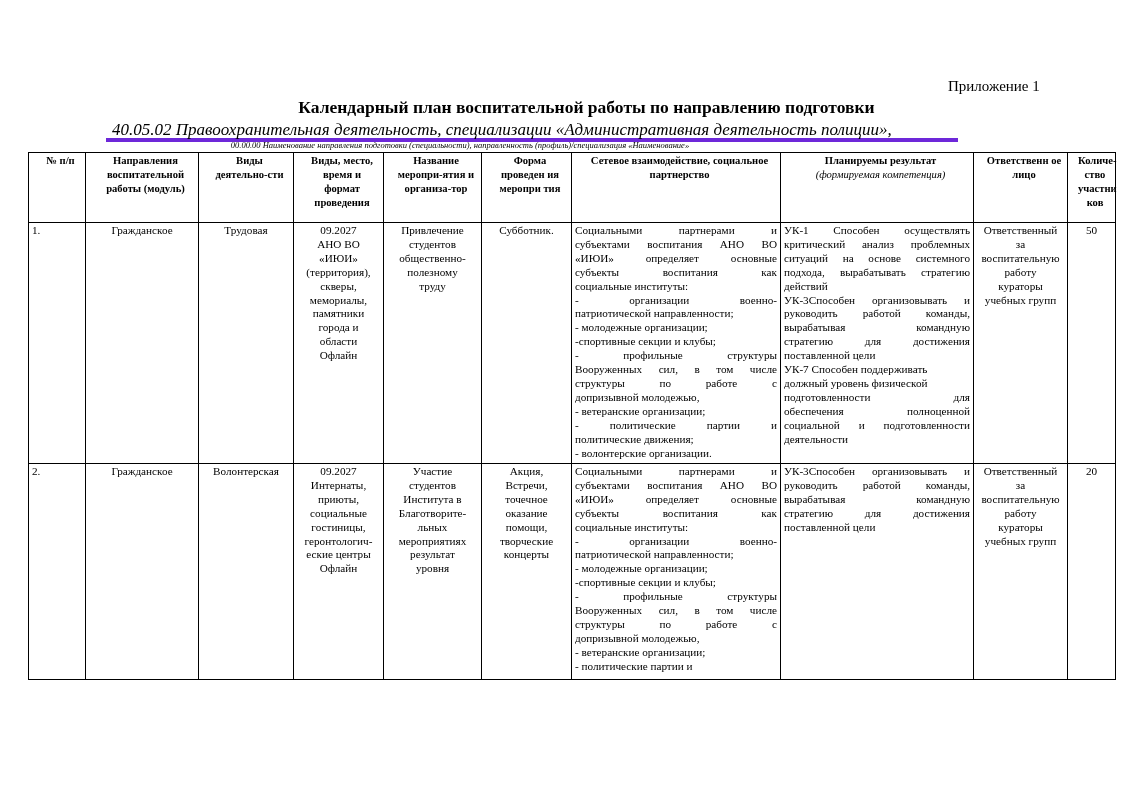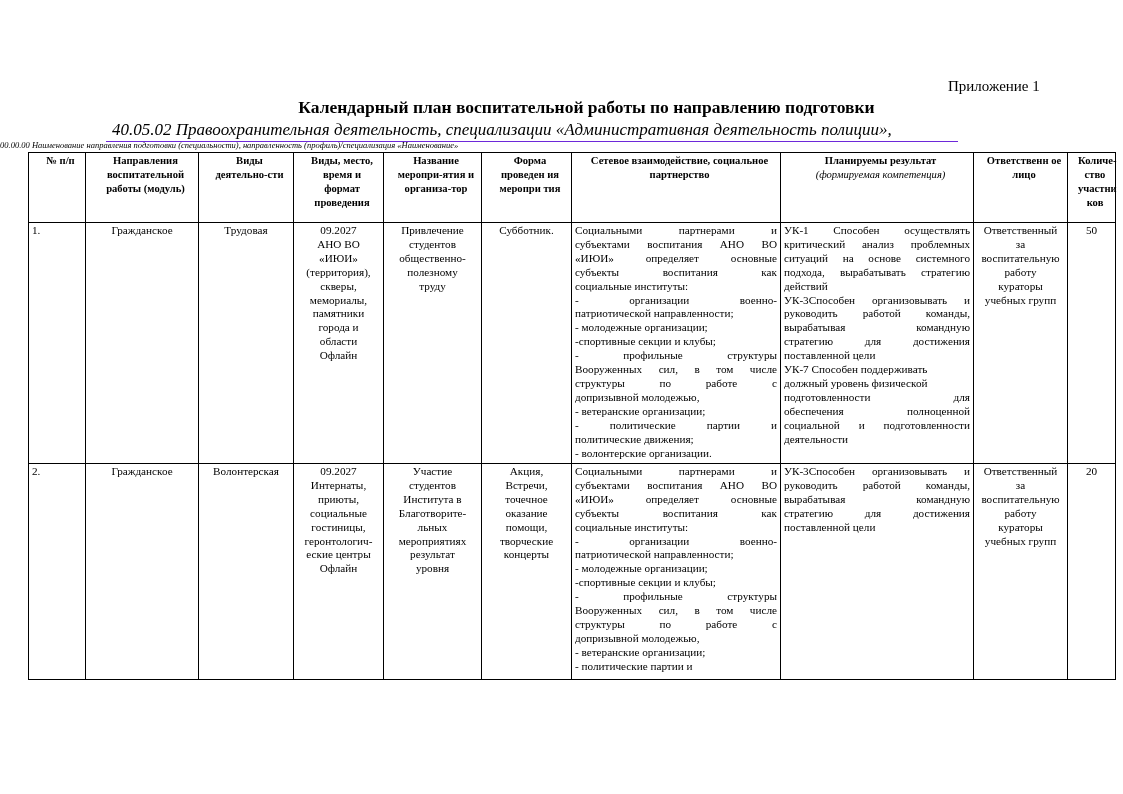--- a/index.html
+++ b/index.html
@@ -2,23 +2,23 @@
 <html><head>
 <meta charset="utf-8">
 <style>
   html, body { margin: 0; padding: 0; background: #ffffff; }
   body { width: 1123px; height: 794px; position: relative; overflow: hidden;
          font-family: "Liberation Serif", "DejaVu Serif", serif; color: #000; }
   .appendix { position: absolute; left: 948px; top: 78px; font-size: 15px; }
   .title { position: absolute; left: 0; width: 1173px; top: 97px; text-align: center;
            font-size: 17.5px; font-weight: bold; }
   .subtitle { position: absolute; left: 106px; width: 852px; top: 119px;
-              font-size: 17px; font-style: italic; border-bottom: 1px solid #6d28d9;
+              font-size: 17px; font-style: italic; border-bottom: 4px solid #6d28d9;
               padding-left: 6px; box-sizing: border-box; line-height: 21px; height: 23px; white-space: nowrap; }
-  .caption { position: absolute; left: 0; width: 920px; top: 140px; text-align: left;
+  .caption { position: absolute; left: 0; width: 920px; top: 140px; text-align: center;
              font-size: 8.5px; font-style: italic; }
   table.plan { position: absolute; left: 28px; top: 152px; border-collapse: collapse;
                table-layout: fixed; width: 1087px; font-size: 11.2px; line-height: 13.9px; }
   table.plan td, table.plan th { border: 1px solid #000; vertical-align: top; padding: 1px 3px; }
   table.plan th { font-weight: bold; text-align: center; font-size: 10.6px; line-height: 14px; height: 67px; padding-left: 10px; }
   table.plan th .it { font-weight: normal; font-style: italic; }
   .month-row td { height: 17px; text-align: center; font-weight: bold; font-size: 10.6px; }
   .c { text-align: center; }
   .cell-lines span { display: block; }
   .jl { display: block; text-align: justify; text-align-last: justify; }

